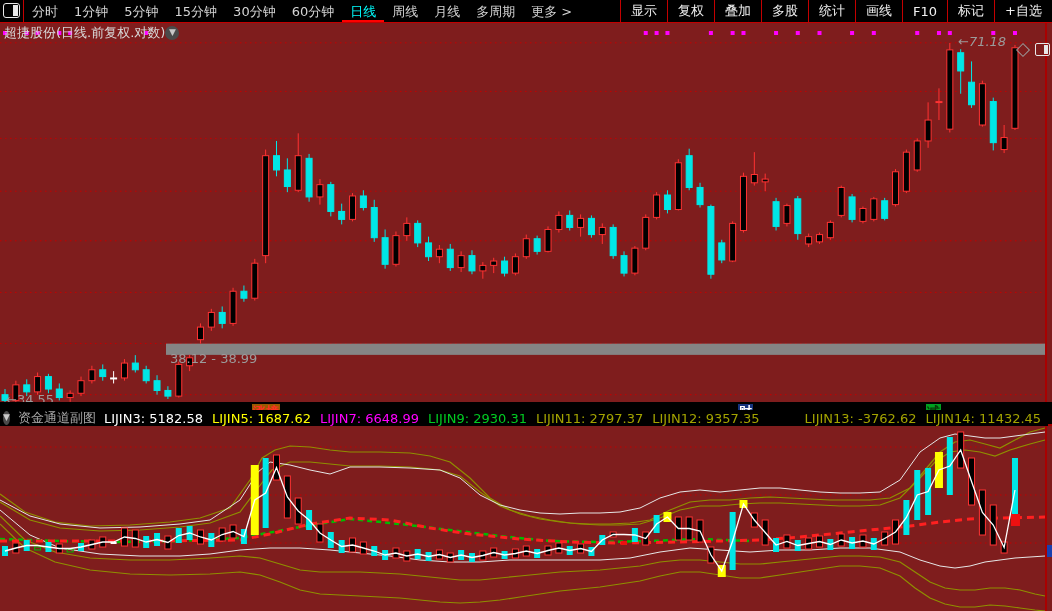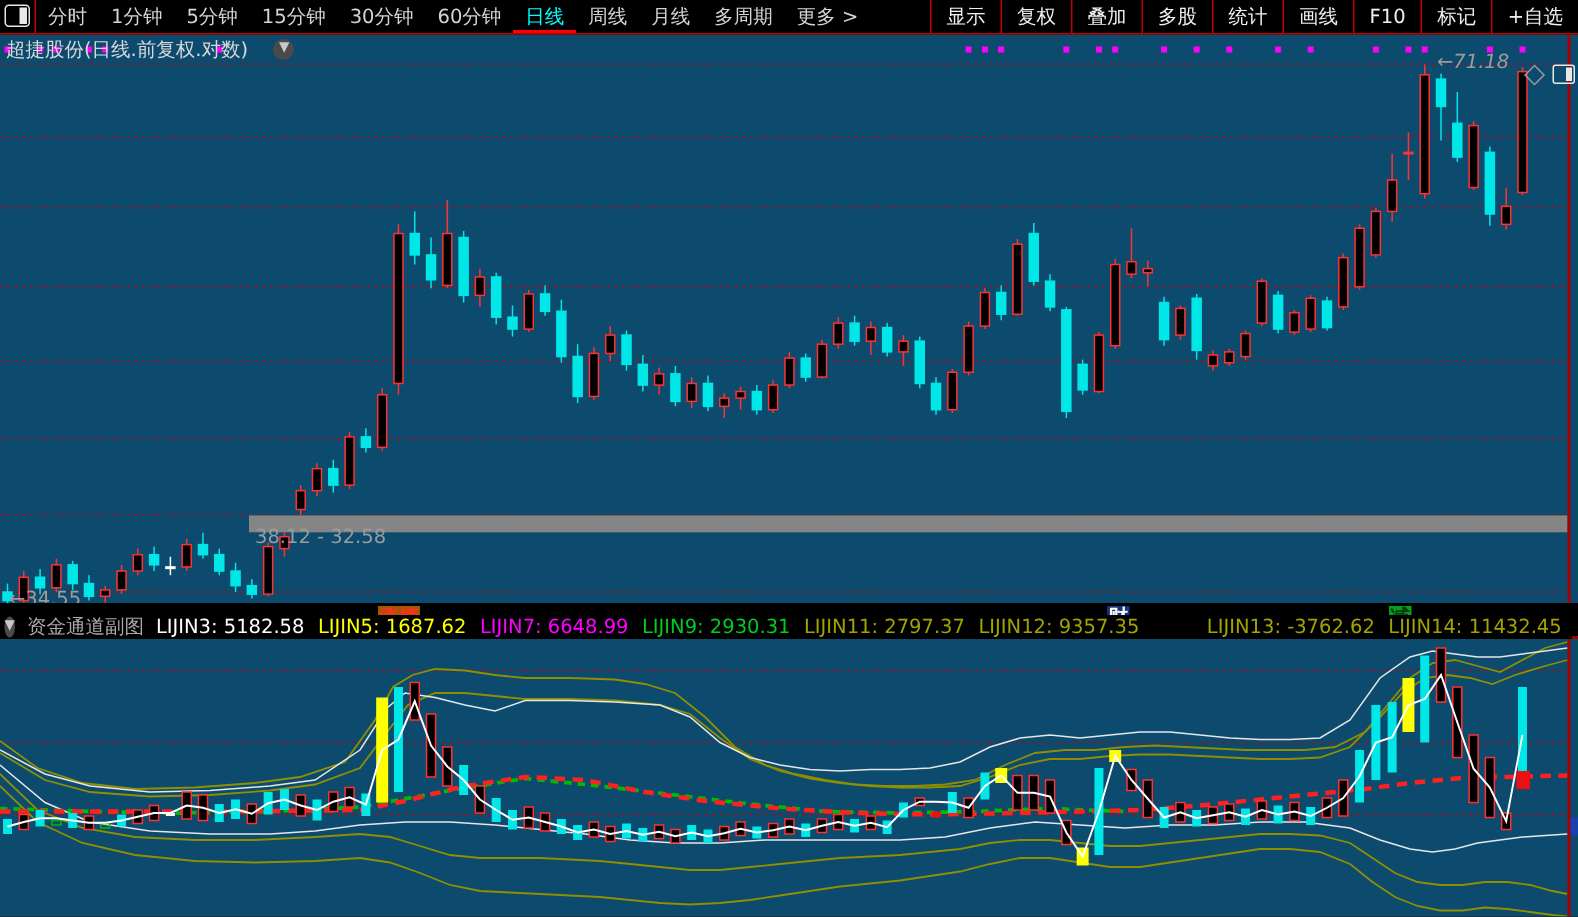--- a/index.html
+++ b/index.html
@@ -1,31 +1,31 @@
 <!DOCTYPE html>
 <html><head>
 <meta charset="utf-8">
 <style>
   html,body{margin:0;padding:0;background:#222;}
-  .screen{position:relative;width:1052px;height:611px;background:#0c4a6e;overflow:hidden;
+  .screen{position:relative;width:1052px;height:611px;background:#7f1d1d;overflow:hidden;
           font-family:"DejaVu Sans",sans-serif;-webkit-font-smoothing:none;}
   
   .menubar{position:absolute;top:0;left:0;width:1052px;height:22px;background:#000;
            border-bottom:1px solid #c40000;display:flex;align-items:stretch;z-index:5;}
   .win-icon{width:15px;height:13px;border:1px solid #e8e8e8;border-radius:3px;margin:3px 3px 0 3px;position:relative;}
   .win-icon::after{content:"";position:absolute;right:1px;top:1px;bottom:1px;width:5px;background:#e8e8e8;}
   .menu-div{width:1px;background:#c40000;}
   .mleft{display:flex;align-items:center;}
   .mitem{color:#d4d4d4;font-size:13px;padding:0 8px;line-height:21px;cursor:default;white-space:nowrap;}
   .mitem.active{color:#00ffff;box-shadow:inset 0 -2px 0 #ff0000;}
   .mright{margin-left:auto;display:flex;align-items:stretch;padding-left:12px;}
   .ritem{color:#f0f0f0;font-size:13px;padding:0 10px;border-left:1px solid #c40000;
          display:flex;align-items:center;white-space:nowrap;}
   
-  .titlebar{position:absolute;top:24px;left:4px;z-index:4;display:flex;align-items:center;gap:17px;}
+  .titlebar{position:absolute;top:24px;left:4px;z-index:4;display:flex;align-items:center;gap:0;}
   .title-text{color:#d8d8d8;font-size:13px;}
   .chev-circle{width:14px;height:14px;border-radius:50%;background:#4a4a4a;color:#c8c8c8;
                font-size:9px;line-height:13px;text-align:center;}
   
   .corner-icons{position:absolute;top:43px;left:1018px;z-index:4;display:flex;gap:7px;align-items:center;}
   .diamond{width:8px;height:8px;border:1px solid #9a9a9a;transform:rotate(45deg);}
   .pane-icon{width:13px;height:11px;border:1px solid #e8e8e8;border-radius:2px;position:relative;}
   .pane-icon::after{content:"";position:absolute;right:1px;top:1px;bottom:1px;width:4px;background:#e8e8e8;}
   
   .chart-label{position:absolute;color:#9c9c9c;font-size:13px;z-index:3;white-space:nowrap;}
@@ -78,21 +78,21 @@
     <span class="title-text">超捷股份(日线.前复权.对数)</span>
     <span class="chev-circle">▼</span>
   </div>
 
   <div class="corner-icons">
     <span class="diamond"></span>
     <span class="pane-icon"></span>
   </div>
 
   <div class="chart-label" id="label-low" style="left: 6px; top: 392px;">←34.55</div>
-  <div class="chart-label" id="label-gap" style="left: 170px; top: 351px;">38.12 - 32.58</div>
+  <div class="chart-label" id="label-gap" style="left: 170px; top: 351px;">38.12 - 38.99</div>
   <div class="chart-label" id="label-high" style="left: 958px; top: 34px; font-style: italic;">←71.18</div>
 
   <div class="infobar" id="infobar">
       <span class="tag" style="left: 252px; background: rgb(154, 90, 0); color: rgb(255, 48, 32);">涨榜</span>
       <span class="tag" style="left: 738px; background: rgb(21, 51, 125); color: rgb(255, 255, 255);">财</span>
       <span class="tag" style="left: 926px; background: rgb(0, 160, 32); color: rgb(7, 56, 7);">减</span>
     </div>
 
   <div class="legendbar">
     <span class="chev-circle">▼</span>

